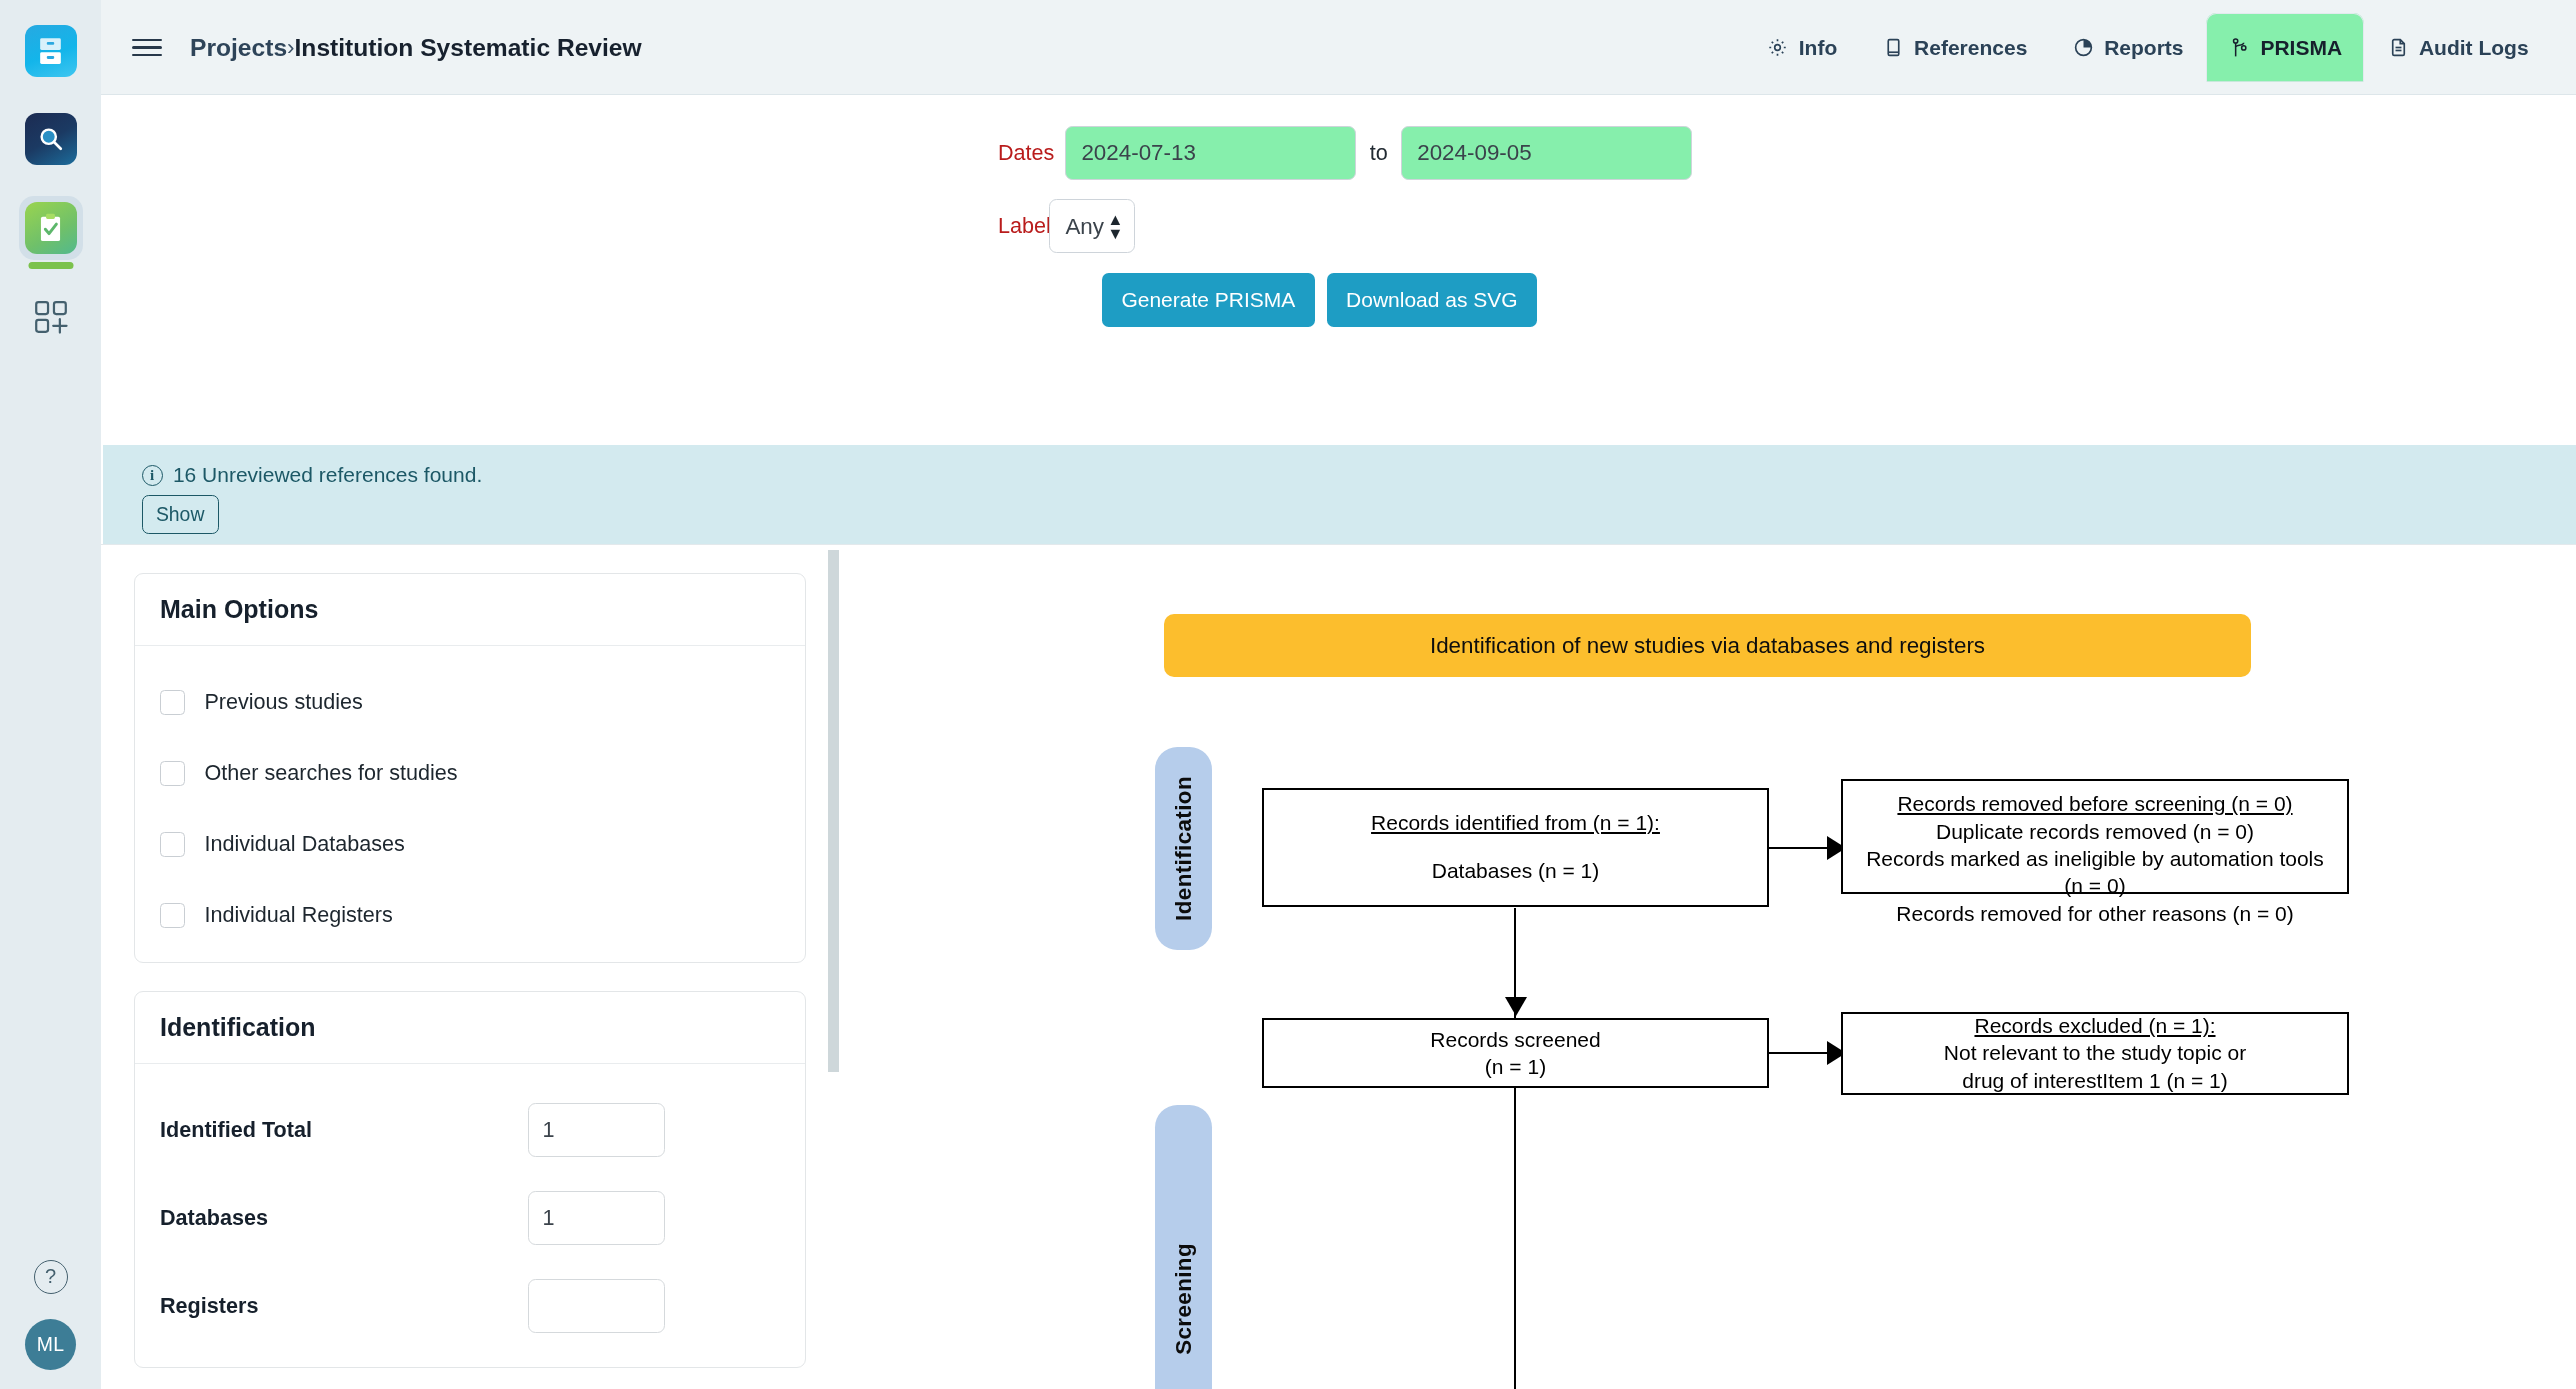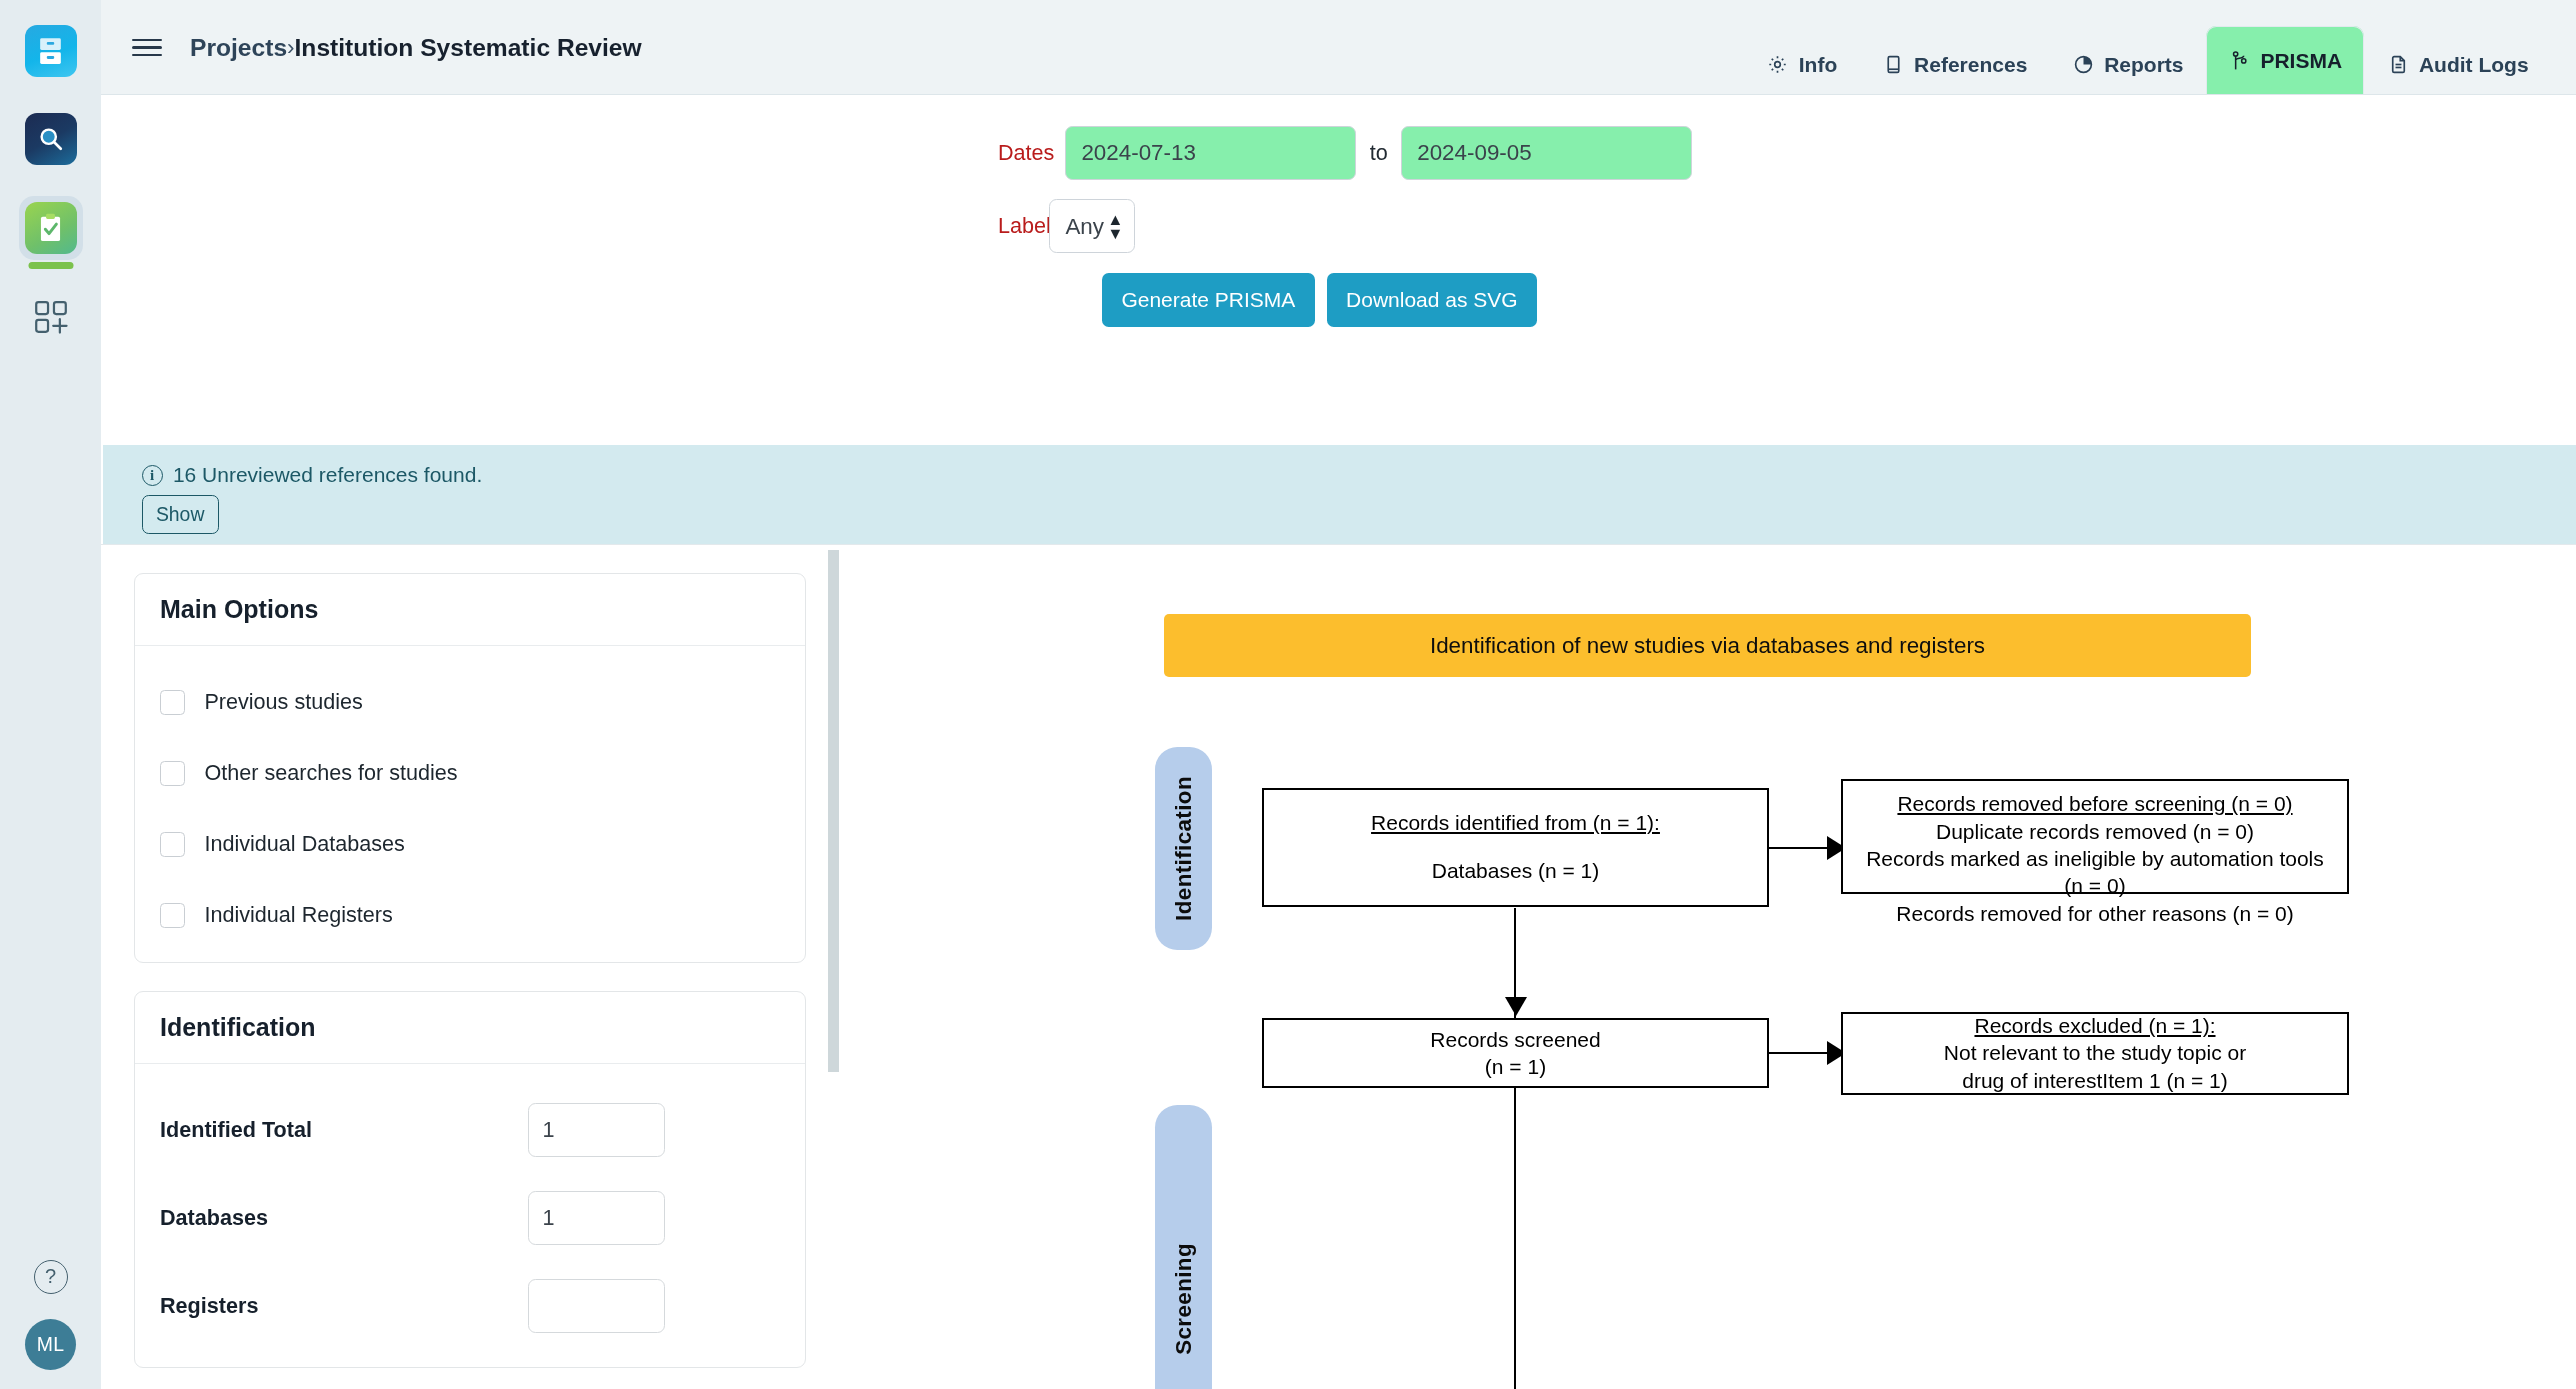--- a/index.html
+++ b/index.html
@@ -50,21 +50,21 @@
   }
   #topbar:after{content:"";position:absolute;left:0;bottom:0;width:100%;height:1.5px;background:#dde6ea;}
   .hamburger{width:30px;margin-left:31px;display:flex;flex-direction:column;gap:5.2px;cursor:pointer;}
   .hamburger i{display:block;height:2.2px;background:#27384a;border-radius:1.5px;}
   .crumbs{display:flex;align-items:center;margin-left:28px;}
   .crumb-link{font-size:24.6px;font-weight:700;color:#2e4459;cursor:pointer;}
   .crumb-sep{font-size:22.4px;color:#3d5368;font-weight:500;}
   .crumb-current{font-size:24.6px;font-weight:700;color:#17212e;}
 
   
-  #tabs{position:absolute;right:25px;bottom:0;display:flex;align-items:flex-end;height:95px;}
+  #tabs{position:absolute;right:25px;bottom:0;display:flex;align-items:center;height:95px;}
   .tab{
     display:flex;align-items:center;gap:9.7px;
     padding:0 22.4px;height:61px;font-size:21px;font-weight:700;color:#2b4257;
     cursor:pointer;border-radius:10.4px 10.4px 0 0;position:relative;
   }
   .tab .glyph{display:flex;align-items:center;justify-content:center;width:22.4px;height:22.4px;}
   .tab.active{background:#86efac;color:#16202c;height:69px;
      box-shadow:0 -0.7px 0 #dde6ea inset;}
   .tab.active:before{content:"";position:absolute;inset:0;border-radius:10.4px 10.4px 0 0;
      border:1.5px solid #e2eaee;border-bottom:none;pointer-events:none;}
@@ -134,21 +134,21 @@
     font-size:21.6px;color:#3b434b;padding:0 13.4px;background:#fff;
     font-family:"Liberation Sans", sans-serif;
   }
 
   
   #rightcol{position:relative;flex:1;height:845px;background:#fff;overflow:hidden;}
   #diagram{position:absolute;left:0;top:0;width:1737px;height:845px;}
 
   .dg-banner{
     position:absolute;left:1063px;top:520px;width:1087px;height:63px;
-    background:#fcbe2d;border-radius:5px;
+    background:#fcbe2d;border-radius:10px;
     display:flex;align-items:center;justify-content:center;
     font-size:22.4px;color:#0e0e0e;z-index:3;
   }
   .stage-pill{
     position:absolute;background:#b6cdeb;border-radius:22.4px;z-index:2;
     display:flex;align-items:center;justify-content:center;
   }
   .stage-pill span{
     writing-mode:vertical-rl;transform:rotate(180deg);
     font-size:22.4px;font-weight:700;color:#0c0c0c;letter-spacing:0.4px;

